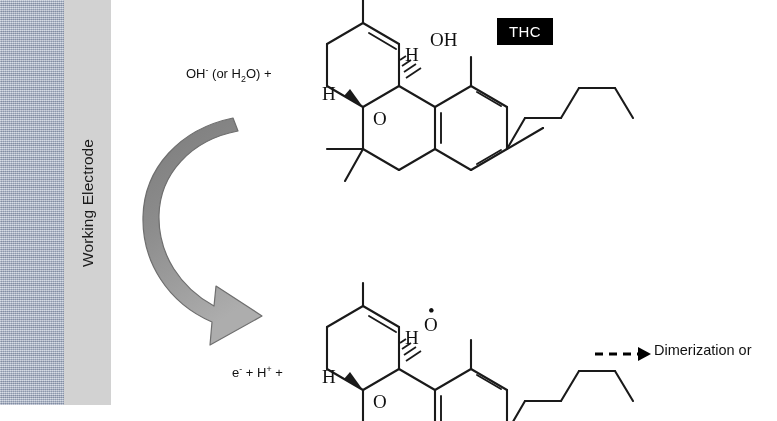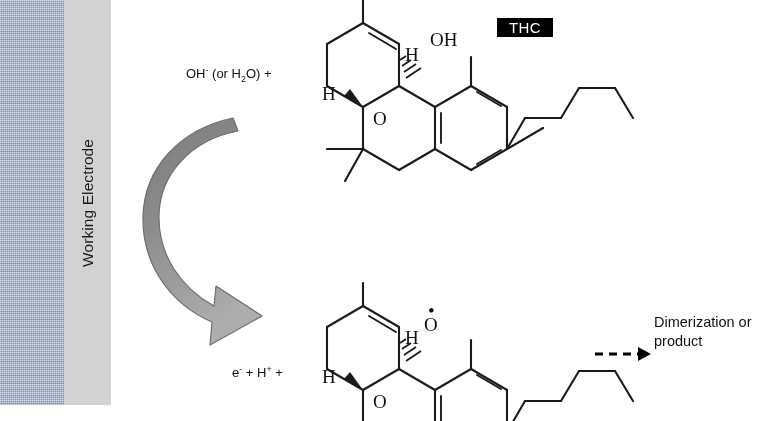--- a/index.html
+++ b/index.html
@@ -61,40 +61,40 @@
   .eq-label sup { font-size: 0.68em; vertical-align: super; }
   .eq-label sub { font-size: 0.68em; vertical-align: sub; }
 
   #reactant-label { left: 186px; top: 65px; }
   #product-label  { left: 232px; top: 364px; }
 
   
   #thc-badge {
     position: absolute;
     left: 497px; top: 18px;
-    width: 56px; height: 19px;
+    width: 56px; height: 27px;
     background: #000000;
     color: #ffffff;
     font-size: 15px;
     display: flex;
     align-items: center;
     justify-content: center;
     letter-spacing: 0.4px;
   }
 
   
   #outcome-text {
     position: absolute;
     left: 654px; top: 313px;
     width: 122px;
     color: #111111;
     font-size: 14.5px;
     line-height: 1.30;
   }
-  #outcome-text div { white-space: nowrap; }
+  #outcome-text div { white-space: nowrap; margin-top: 28px; }
 
   
   .svg-layer {
     position: absolute;
     left: 0; top: 0;
     width: 777px; height: 421px;
     overflow: visible;
   }
   .mol-bond {
     stroke: #1a1a1a;
@@ -269,16 +269,15 @@
 
   <svg class="svg-layer" viewBox="0 0 777 421">
     <g>
       <line x1="595" y1="354" x2="639" y2="354" stroke="#000000" stroke-width="3.2" stroke-dasharray="8,6"></line>
       <polygon points="638,347 651,354 638,361" fill="#000000"></polygon>
     </g>
   </svg>
 
   <div id="outcome-text">
     <div>Dimerization or</div>
-    <div>product</div>
   </div>
 
 </div>
 
 </body></html>

